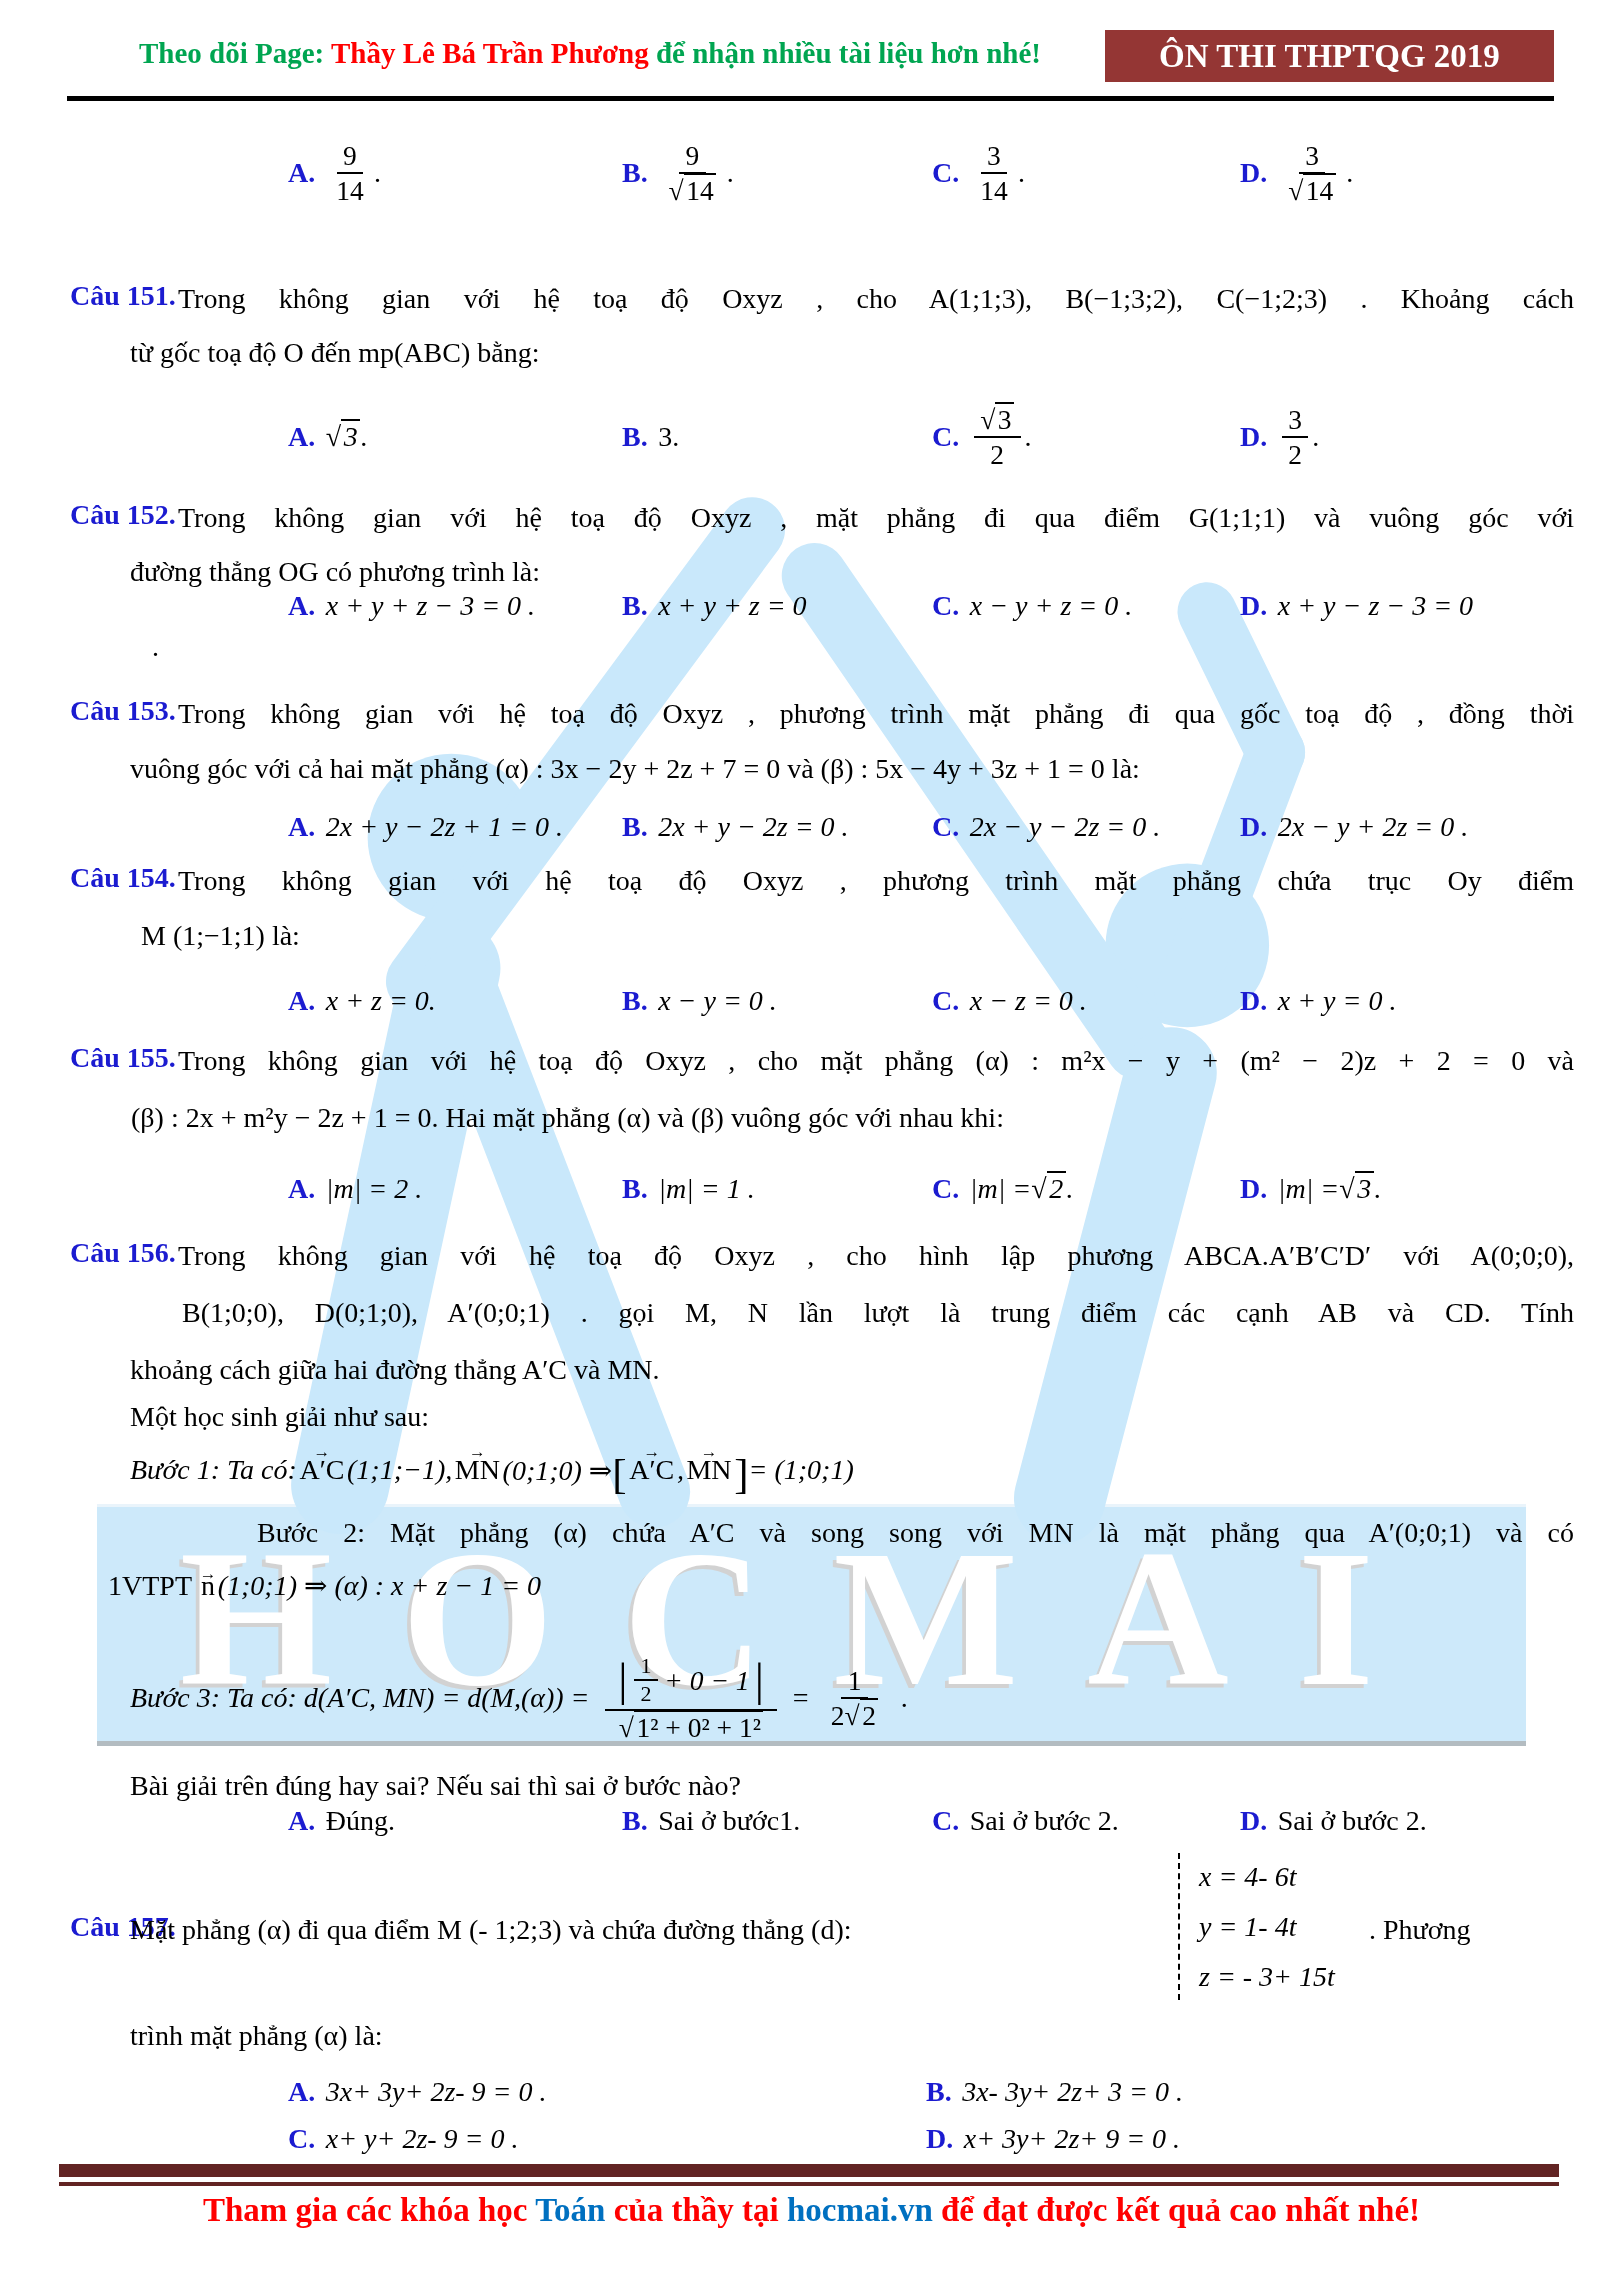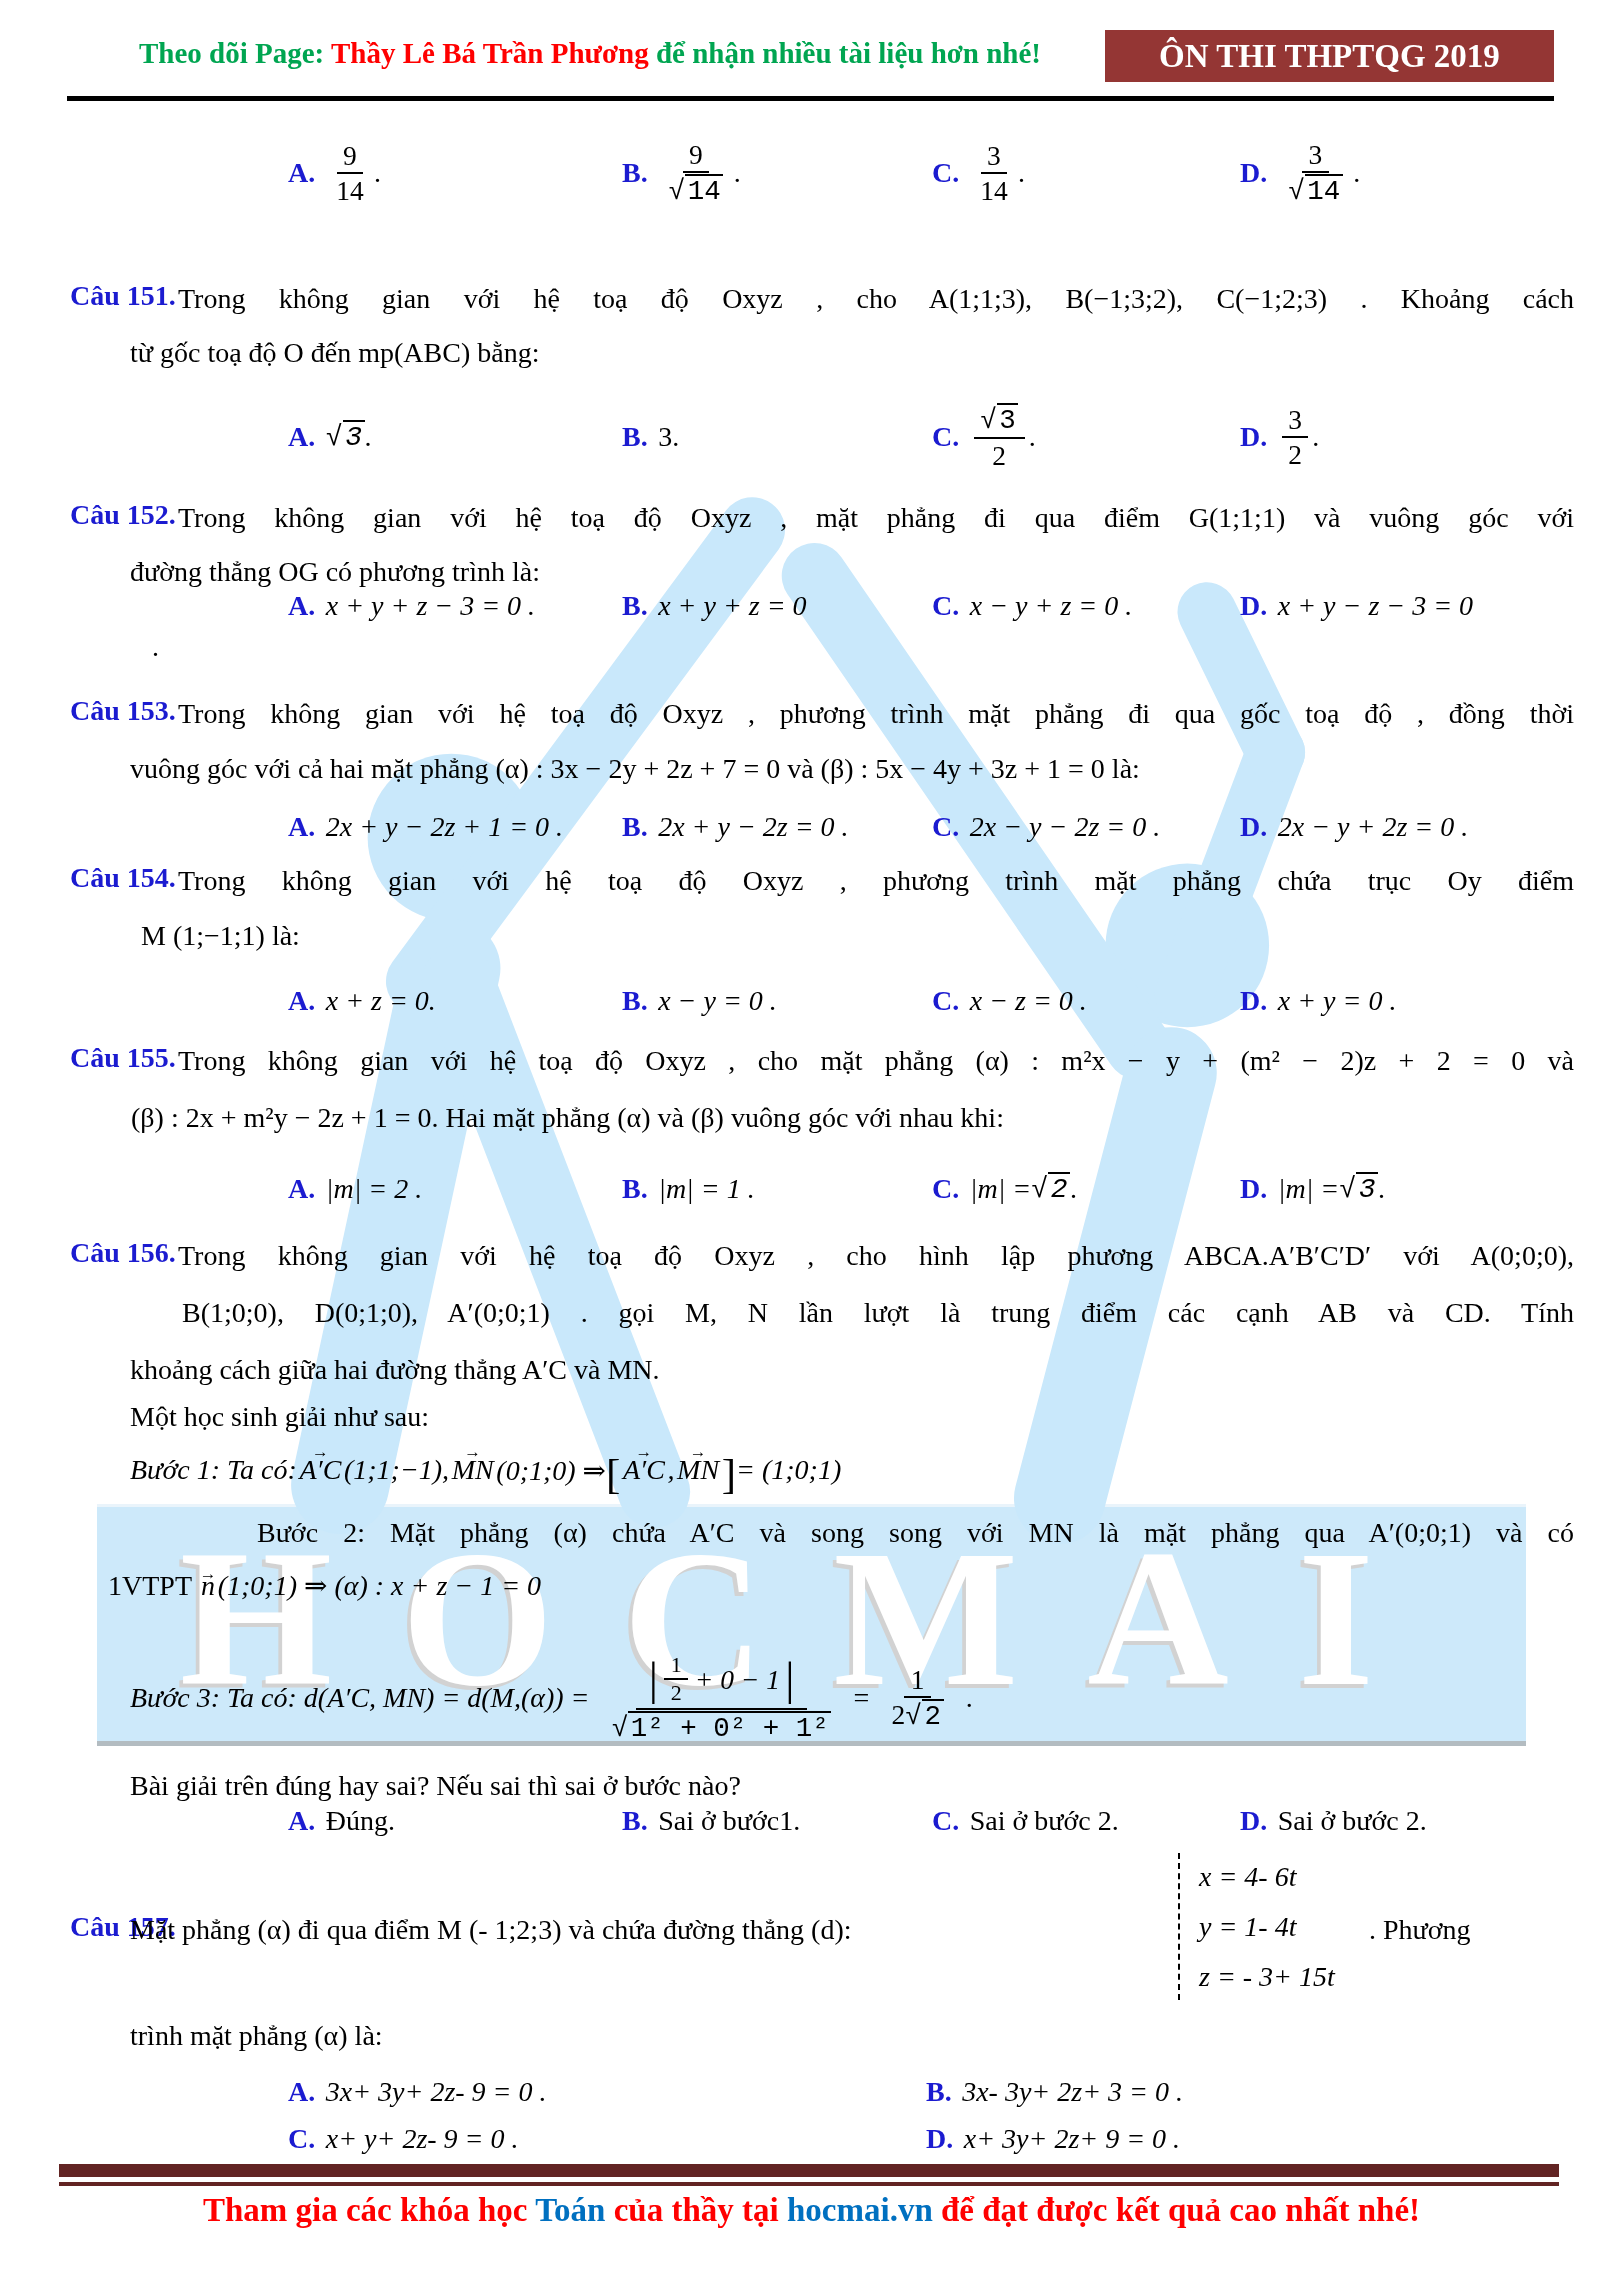--- a/index.html
+++ b/index.html
@@ -25,26 +25,26 @@
   .ac{position:absolute;top:0;display:flex;align-items:center;font-size:28px;white-space:nowrap;}
   .ac .L{color:#1B1BD0;font-weight:bold;margin-right:10.5px;}
   .ca{left:288px;} .cb{left:622px;} .cc{left:932px;} .cd{left:1240px;}
   .w1{left:288px;} .w2{left:926px;}
   
   .frac{display:inline-flex;flex-direction:column;align-items:center;vertical-align:middle;
         font-size:27.5px;line-height:1.2;margin:0 3.9px;}
   .frac .fn{border-bottom:2px solid #000;padding:0 6.5px;text-align:center;}
   .frac .fd{padding:0 6.5px;text-align:right;}
   .frac.sm{font-size:22px;margin:0 1.3px;}
-  .rad{white-space:nowrap;font-family:Liberation Mono, monospace;}
+  .rad{white-space:nowrap;}
   .rbar{border-top:2px solid #000;padding:0 2.6px;}
   .nrow{display:inline-flex;align-items:center;gap:5.2px;padding:1.3px 6.5px;}
   .vbar{font-size:46px;font-weight:400;line-height:0.9;}
   
-  .vec{position:relative;display:inline-block;font-style:italic;margin:0 2.6px;}
+  .vec{position:relative;display:inline-block;margin:0 2.6px;}
   .vec::before{content:"→";position:absolute;left:50%;top:-0.72em;transform:translateX(-50%);
                font-size:0.6em;font-style:normal;}
   .bb{font-size:43px;line-height:1;position:relative;top:3.3px;}
   .s1{display:flex;align-items:center;font-size:28px;}
   .s3{display:flex;align-items:center;gap:11.8px;font-size:28px;}
   
   .band{position:absolute;left:97px;top:1504px;width:1429px;height:234px;background:#CDE9FA;
         border-top:3.3px solid #EAF4FB;border-bottom:5.9px solid #B3BCC1;z-index:0;}
   .band-word{position:absolute;left:50%;top:47%;transform:translate(-50%,-50%);
              font-size:196px;font-weight:bold;color:#ffffff;letter-spacing:69px;

